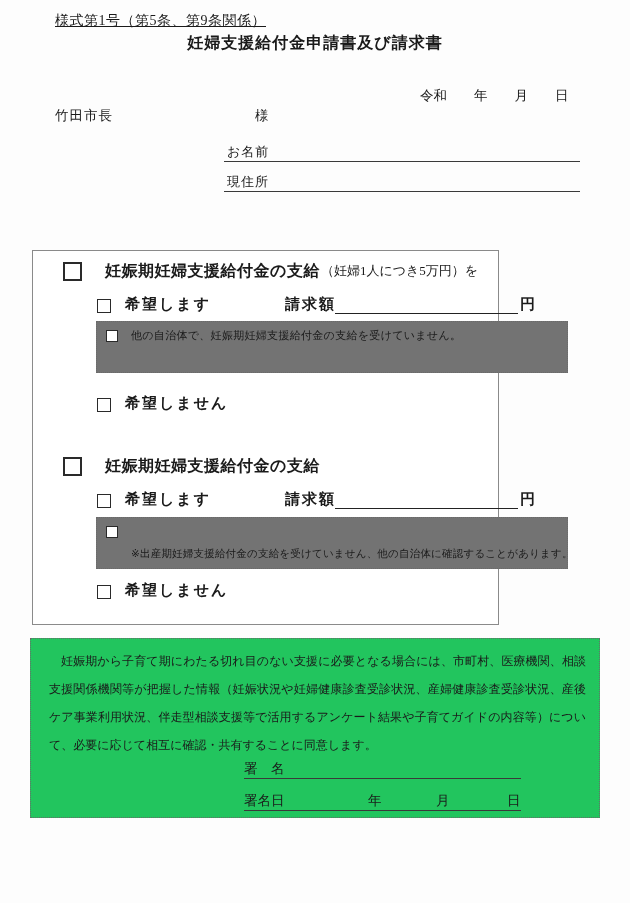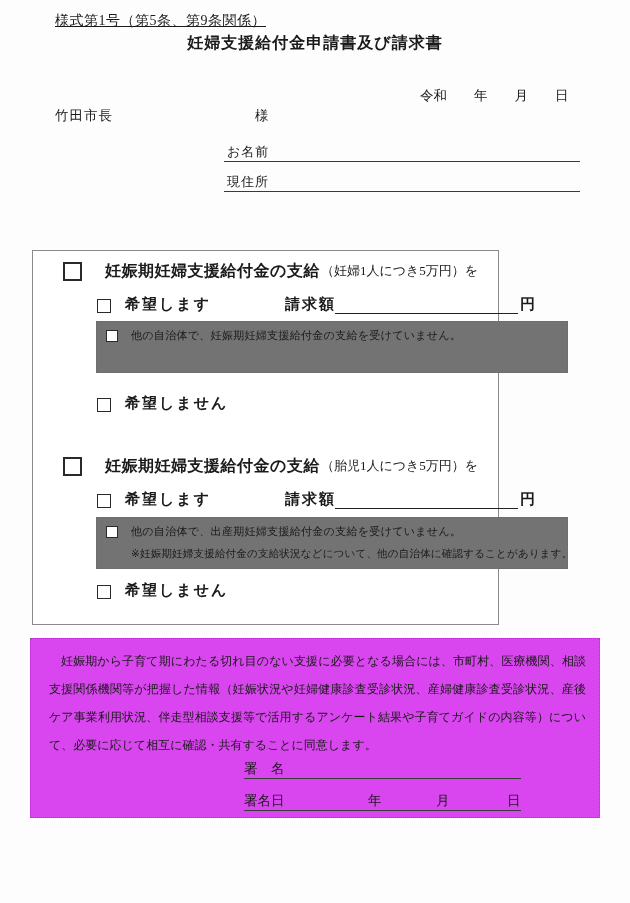--- a/index.html
+++ b/index.html
@@ -39,21 +39,21 @@
   .opt-row .cb { position: absolute; }
   .b15 { font-size: 15px; font-weight: bold; letter-spacing: 2px; white-space: nowrap; }
   .claim-line { border-bottom: 1px solid #222; height: 19px; }
 
   .decl-box { position: absolute; left: 63px; width: 472px; height: 52px; border: 1px dotted #6a6a6a; background: #737373; }
   .decl-box .cb { position: absolute; }
   .decl-text, .decl-note { position: absolute; font-family: "Liberation Sans", "DejaVu Sans", sans-serif; white-space: nowrap; }
   .decl-text { font-size: 11px; letter-spacing: 0.3px; }
   .decl-note { font-size: 10.5px; letter-spacing: 0.2px; }
 
-  .consent-box { left: 30px; top: 638px; width: 570px; height: 180px; border: 1px dotted #6a6a6a; background: #d946ef; }
+  .consent-box { left: 30px; top: 638px; width: 570px; height: 180px; border: 1px dotted #6a6a6a; background: #22c55e; }
   .consent-p { position: absolute; left: 18px; right: 13px; top: 8px;
     font-family: "Liberation Sans", "DejaVu Sans", sans-serif;
     font-size: 12px; line-height: 28px; text-align: justify; text-indent: 1em; }
   .sig-line { position: absolute; left: 213px; width: 277px; height: 19px; border-bottom: 1px solid #3a3a3a;
     font-family: "Liberation Sans", "DejaVu Sans", sans-serif; font-size: 13.5px; text-decoration: underline; }
   .sig-line span { position: absolute; top: 0; white-space: nowrap; }
 </style>
 </head>
 <body>
 
@@ -101,35 +101,33 @@
     </div>
 
     <div class="opt-row" style="top:143px">
       <span class="cb med" style="left:64px; top:4px"></span>
       <span class="b15" style="left:92px">希望しません</span>
     </div>
 
     <div class="title-row" style="top:203px">
       <span class="cb large"></span>
       <span class="sec-title">妊娠期妊婦支援給付金の支給</span>
-      <span class="sec-note">（胎児1人につき5万円）を</span>
     </div>
 
     <div class="opt-row" style="top:239px">
       <span class="cb med" style="left:64px; top:4px"></span>
       <span class="b15" style="left:92px">希望します</span>
       <span class="b15" style="left:252px">請求額</span>
       <span class="claim-line" style="left:302px; width:183px"></span>
       <span class="b15" style="left:487px">円</span>
     </div>
 
     <div class="decl-box" style="top:266px">
       <span class="cb small" style="left:9px; top:8px"></span>
-      <span class="decl-text" style="left:34px; top:6px">他の自治体で、出産期妊婦支援給付金の支給を受けていません。</span>
-      <span class="decl-note" style="left:34px; top:29px">※妊娠期妊婦支援給付金の支給状況などについて、他の自治体に確認することがあります。</span>
+      <span class="decl-note" style="left:34px; top:29px">※出産期妊婦支援給付金の支給を受けていません、他の自治体に確認することがあります。</span>
     </div>
 
     <div class="opt-row" style="top:330px">
       <span class="cb med" style="left:64px; top:4px"></span>
       <span class="b15" style="left:92px">希望しません</span>
     </div>
 
   </div>
 
   <div class="abs consent-box">

